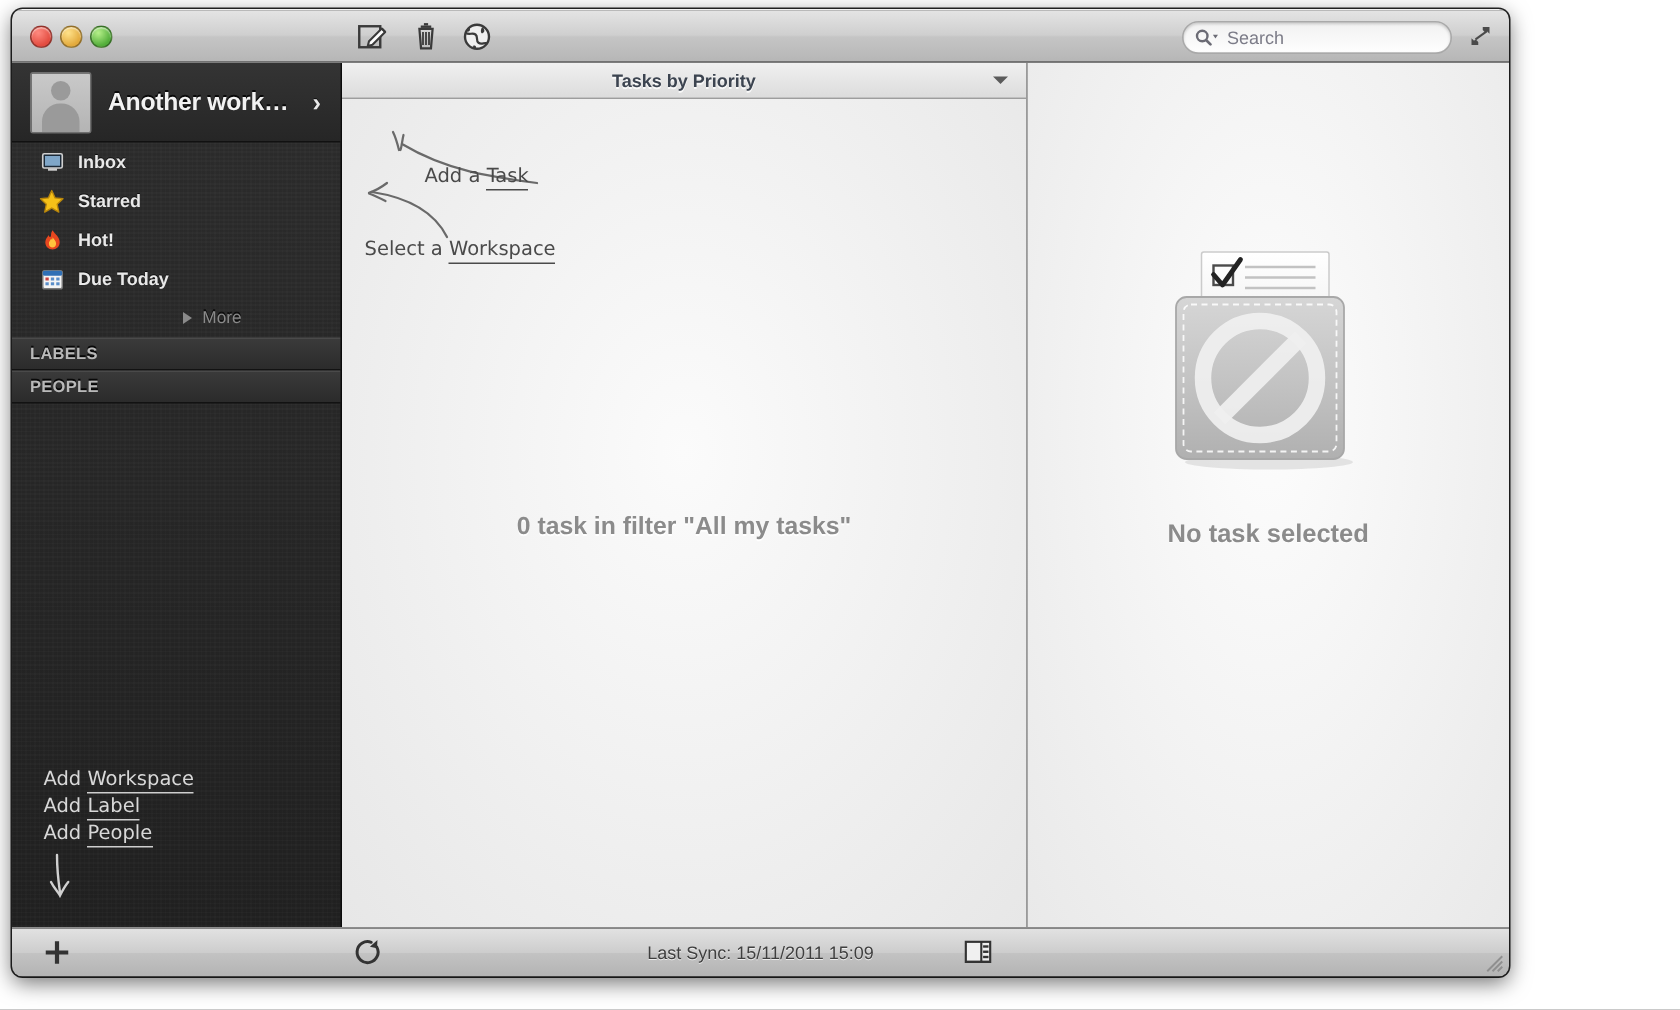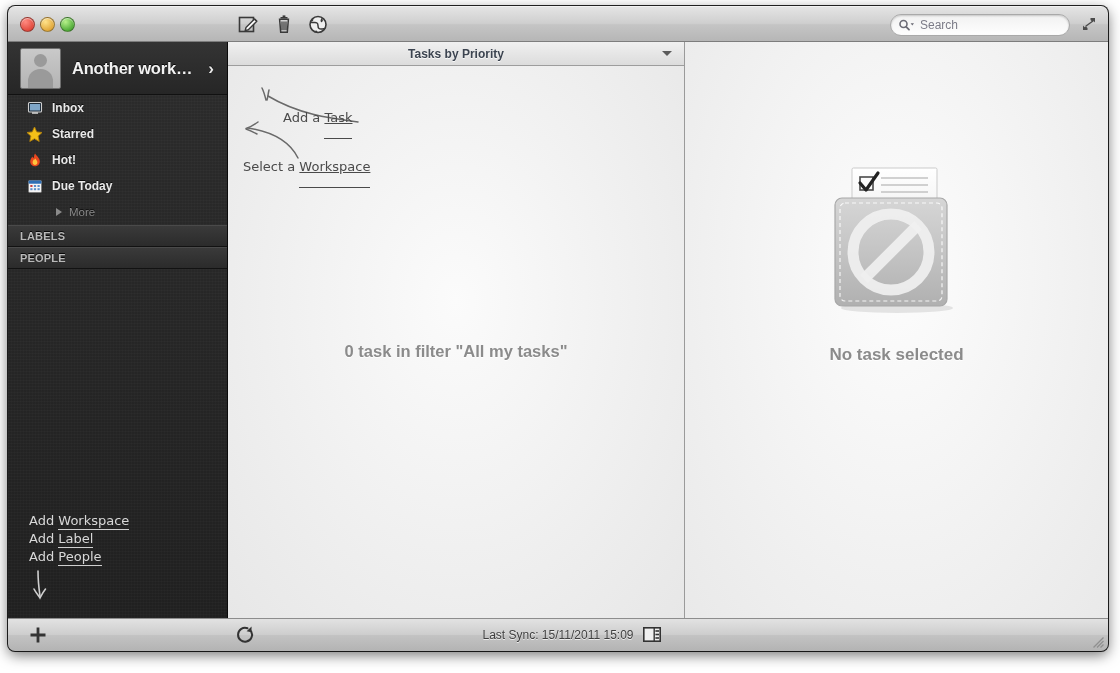--- a/index.html
+++ b/index.html
@@ -5,21 +5,21 @@
   html, body {
     margin: 0; padding: 0;
     width: 1120px; height: 673px;
     background: #ffffff;
     font-family: "Liberation Sans", sans-serif;
     overflow: hidden;
   }
   #window {
     position: absolute;
     left: 8px; top: 6px;
-    width: 1100px; height: 645px;
+    width: 998px; height: 645px;
     border-radius: 7px;
     background: #1c1c1c;
     box-shadow: 0 4px 14px rgba(0,0,0,0.55), 0 0 0 1px rgba(0,0,0,0.85);
     overflow: hidden;
     display: flex;
     flex-direction: column;
   }
 
   
   #titlebar {
@@ -157,20 +157,21 @@
   }
   .filter-row .ficon {
     width: 17px; height: 17px;
     margin-right: 9px;
     display: flex; align-items: center; justify-content: center;
     flex: 0 0 17px;
   }
   .filter-row.more {
     color: #8a8a8a; font-weight: normal; font-size: 11.5px;
     padding-left: 48px;
+    justify-content: center;
   }
   .tri-right {
     width: 0; height: 0;
     border-left: 6px solid #8a8a8a;
     border-top: 4px solid transparent;
     border-bottom: 4px solid transparent;
     margin-right: 7px;
   }
   #sidebar-notes {
     position: absolute;
@@ -222,21 +223,21 @@
     color: #8b8b8b;
     text-shadow: 0 1px 0 rgba(255,255,255,0.9);
   }
   .hand-note {
     position: absolute;
     font-family: "DejaVu Sans", sans-serif;
     font-size: 13px;
     color: #4a4a4a;
     white-space: nowrap;
   }
-  .hand-note .ul { border-bottom: 1px solid #4a4a4a; padding-bottom: 13px; text-decoration: underline; }
+  .hand-note .ul { border-bottom: 1px solid #4a4a4a; padding-bottom: 1px; }
   #note-add-task { left: 55px; top: 44px; }
   #note-select-ws { left: 15px; top: 93px; }
 
   
   #detail-pane {
     flex: 1 1 auto;
     position: relative;
     background: radial-gradient(ellipse at 50% 40%, #fdfdfd 0%, #f2f2f2 55%, #e9e9e9 100%);
     overflow: hidden;
   }

